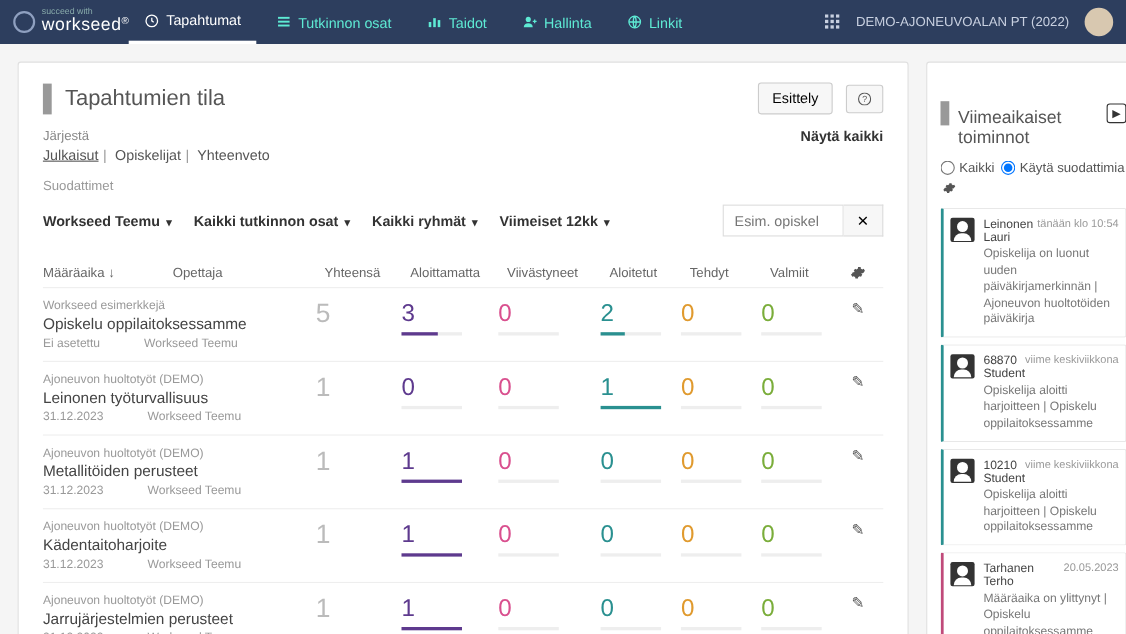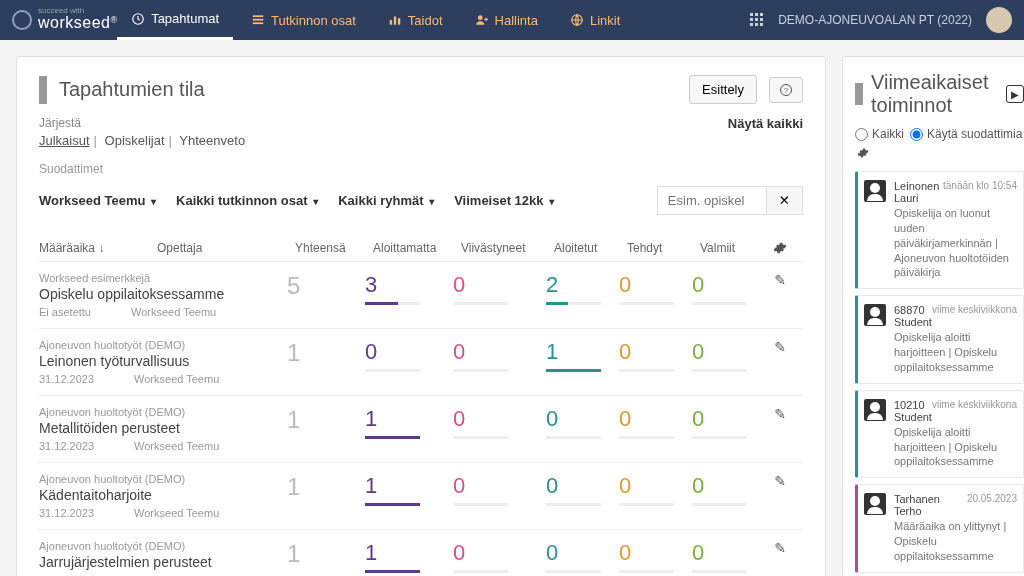--- a/index.html
+++ b/index.html
@@ -4,21 +4,21 @@
 <style>
 * { box-sizing: border-box; margin: 0; padding: 0; }
 body { font-family: Arial, sans-serif; font-size: 13px; background: #f5f5f5; color: #333; }
 
 .topnav { background: #2d3e5e; color: #fff; height: 40px; display: flex; align-items: center; padding: 0 12px; }
 .logo { display: flex; align-items: center; gap: 6px; }
 .logo-icon { width: 20px; height: 20px; border: 2px solid #8fa0c0; border-radius: 50%; position: relative; }
 .logo-text { font-size: 16px; font-weight: 300; letter-spacing: 0.5px; }
 .logo-r { font-size: 9px; vertical-align: super; }
 .nav-items { display: flex; gap: 4px; }
-.nav-item { display: flex; align-items: center; gap: 6px; padding: 0 14px; height: 40px; color: #fdba74; cursor: pointer; font-size: 13px; }
+.nav-item { display: flex; align-items: center; gap: 6px; padding: 0 14px; height: 40px; color: #5eead4; cursor: pointer; font-size: 13px; }
 .nav-item.active { border-bottom: 3px solid #fff; color: #fff; }
 .nav-right { margin-left: auto; display: flex; align-items: center; gap: 14px; }
 .grid-icon { width: 14px; height: 14px; display: inline-block; }
 .demo-label { font-size: 12px; color: #c8d0e0; }
 .avatar-img { width: 26px; height: 26px; border-radius: 50%; background: #d8c8b0; }
 
 .main { display: flex; gap: 16px; padding: 16px; }
 .panel-left { flex: 1; background: #fff; border: 1px solid #e0e0e0; border-radius: 3px; padding: 18px 22px; }
 .panel-right { width: 230px; background: #fff; border: 1px solid #e0e0e0; border-radius: 3px; padding: 14px 12px; }
 
@@ -58,21 +58,21 @@
 .metric-bar { height: 3px; background: #eee; width: 55px; position: relative; }
 .metric-bar-fill { height: 100%; }
 .c-purple { color: #5e3a8e; } .b-purple { background: #5e3a8e; }
 .c-pink { color: #d94f8e; } .b-pink { background: #d94f8e; }
 .c-teal { color: #2a9090; } .b-teal { background: #2a9090; }
 .c-orange { color: #e09a2e; } .b-orange { background: #e09a2e; }
 .c-green { color: #7aad3a; } .b-green { background: #7aad3a; }
 .edit-icon { cursor: pointer; color: #555; font-size: 14px; text-align: center; }
 
 .right-title-row { display: flex; align-items: center; gap: 8px; margin-bottom: 10px; }
-.right-title { font-size: 20px; font-weight: 400; color: #555; flex: 1; }
+.right-title { font-size: 16px; font-weight: 400; color: #555; flex: 1; margin-top: 28px; }
 .expand-icon { width: 18px; height: 18px; border: 1.5px solid #333; border-radius: 3px; display: flex; align-items: center; justify-content: center; font-size: 10px; cursor: pointer; }
 .radio-row { display: flex; align-items: center; gap: 6px; font-size: 12px; color: #555; margin-bottom: 12px; flex-wrap: wrap; }
 .radio-row label { display: flex; align-items: center; gap: 4px; cursor: pointer; }
 .radio-gear { margin-left: 2px; cursor: pointer; }
 
 .activity { display: flex; gap: 8px; padding: 8px 6px; border: 1px solid #e8e8e8; border-left: 3px solid #888; margin-bottom: 6px; border-radius: 2px; }
 .activity.teal { border-left-color: #2a9090; }
 .activity.pink { border-left-color: #c04a7a; justify-content: space-between; }
 .act-avatar { width: 22px; height: 22px; background: #333; border-radius: 2px; flex-shrink: 0; position: relative; }
 .act-avatar::after { content:''; position:absolute; top:3px; left:6px; width:10px; height:10px; background:#fff; border-radius:50%; }

